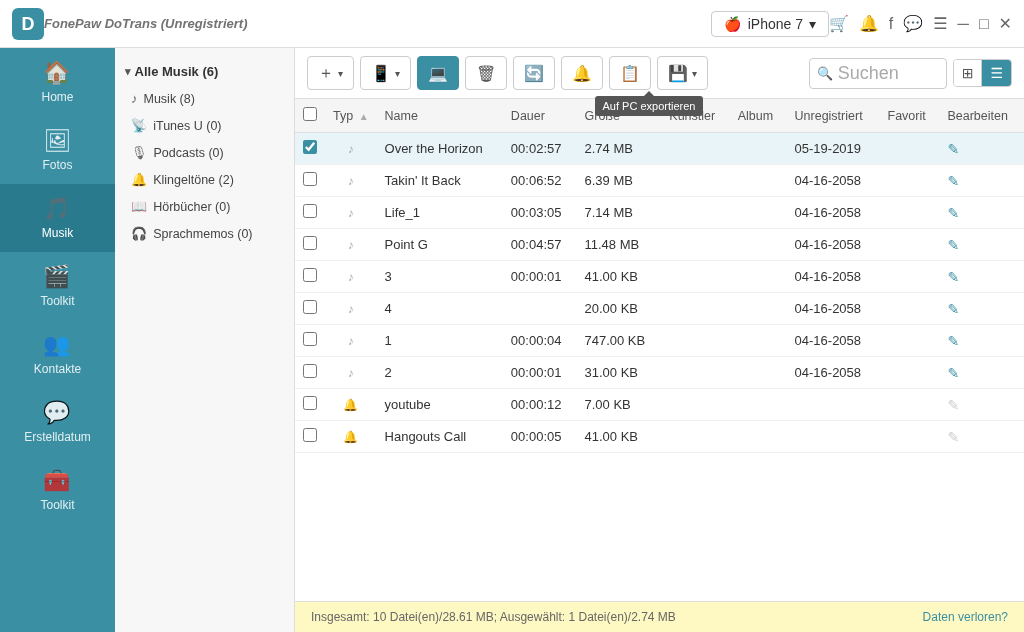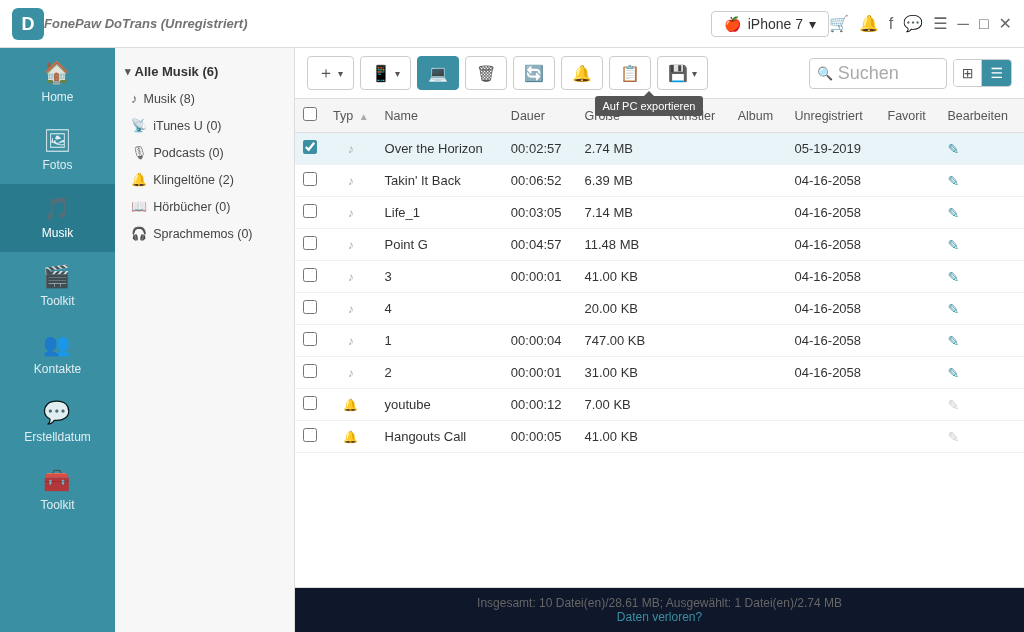--- a/index.html
+++ b/index.html
@@ -111,22 +111,22 @@
     .checkbox-col { width: 30px; text-align: center; }
     .type-col { width: 30px; text-align: center; color: #888; }
     .music-icon { color: #aaa; font-size: 12px; }
     .ringtone-icon { color: #aaa; font-size: 12px; }
     .edit-icon { color: #3a8fa3; font-size: 14px; cursor: pointer; }
     .edit-icon.grey { color: #ccc; }
 
     
     .status-bar {
       display: flex; align-items: center; justify-content: space-between;
-      padding: 8px 16px; background: #0f172a; border-top: 1px solid #ddd;
-      font-size: 12px; color: #666; flex-shrink: 0; flex-direction: column;
+      padding: 8px 16px; background: #fef9c3; border-top: 1px solid #ddd;
+      font-size: 12px; color: #666; flex-shrink: 0;
     }
     .status-bar a { color: #3a8fa3; text-decoration: none; }
 
     input[type="checkbox"] { width: 14px; height: 14px; cursor: pointer; accent-color: #3a8fa3; }
 
     
     ::-webkit-scrollbar { width: 6px; }
     ::-webkit-scrollbar-track { background: #f0f0f0; }
     ::-webkit-scrollbar-thumb { background: #ccc; border-radius: 3px; }
   </style>

